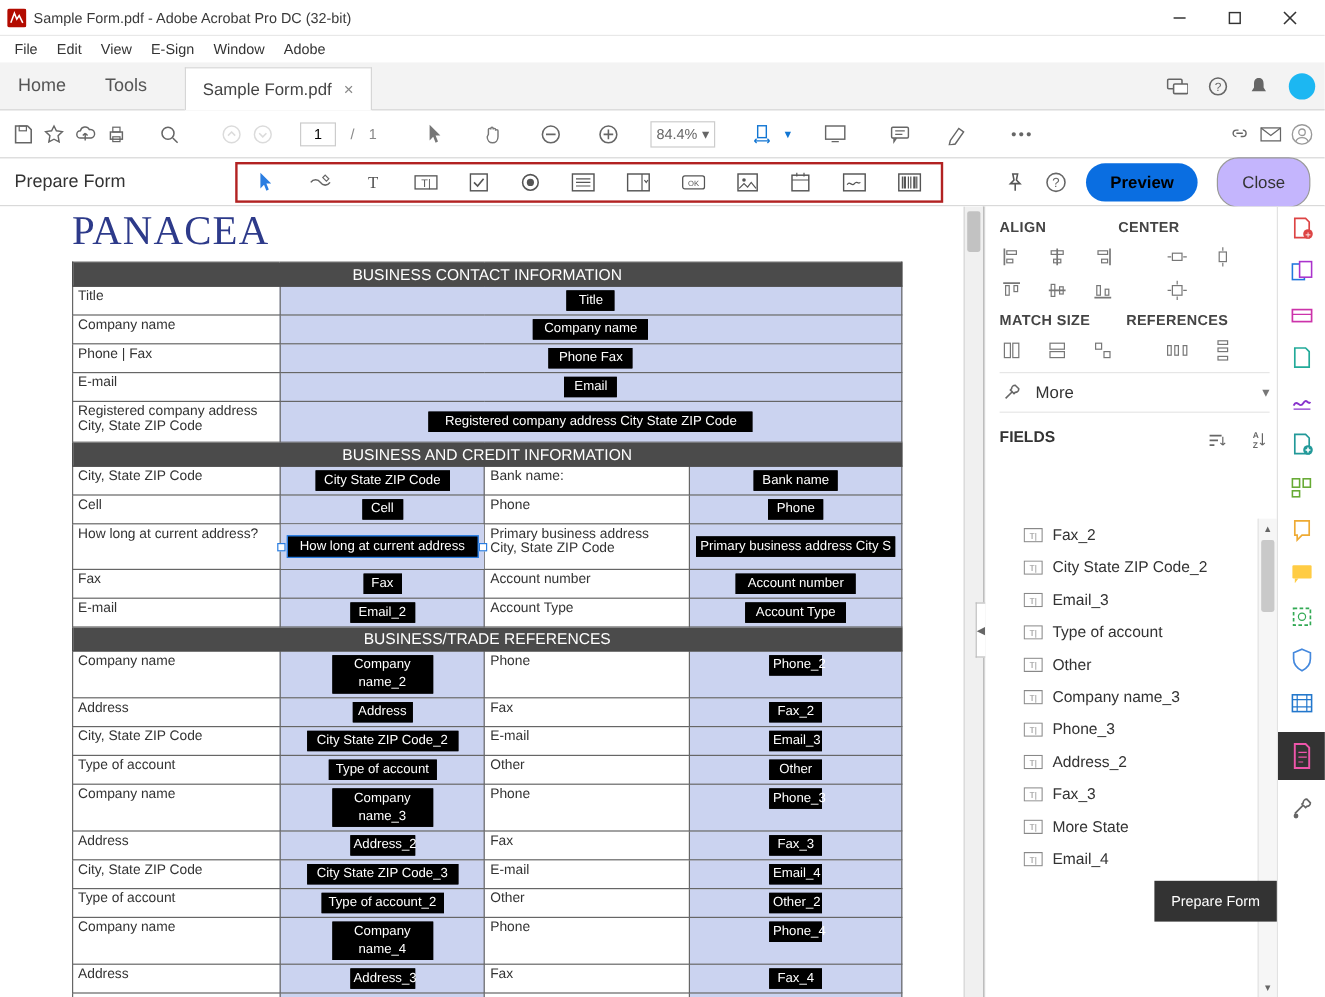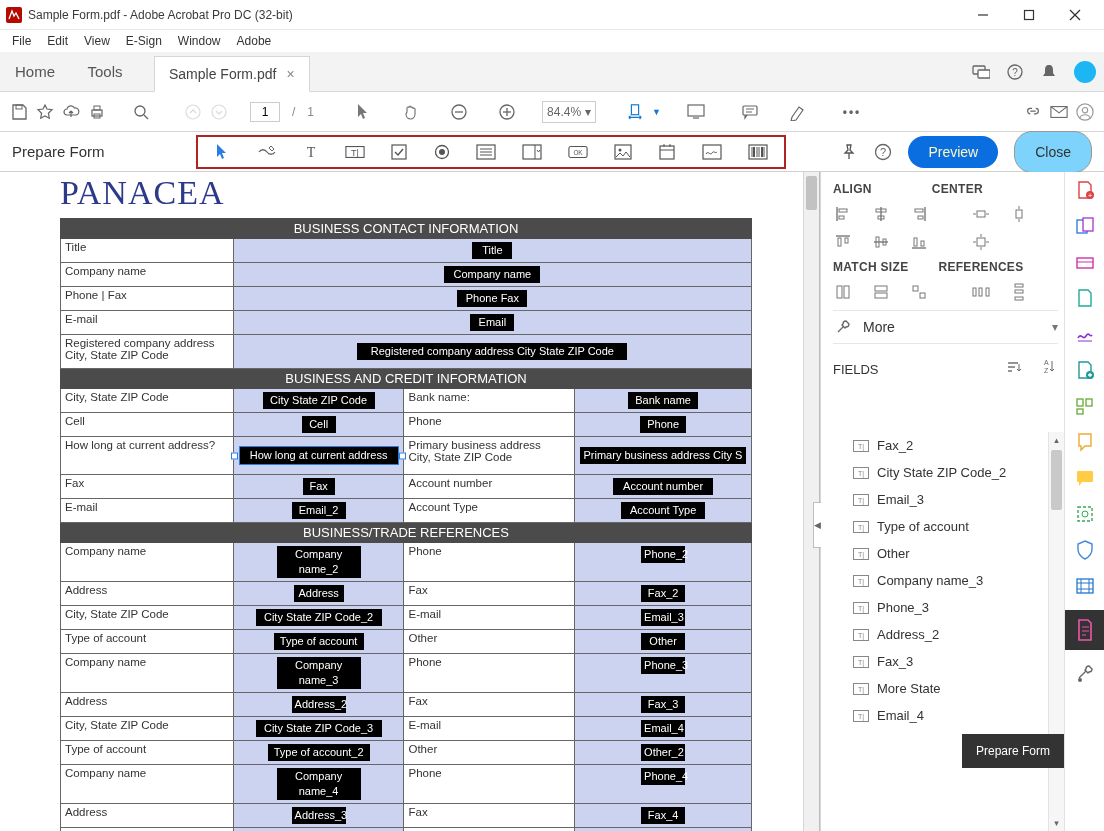--- a/index.html
+++ b/index.html
@@ -27,22 +27,22 @@
   .maintoolbar .grow { flex:1; }
   .page-input { width:30px; height:20px; text-align:center; border:1px solid #ccc; font-size:12px;}
   .zoom-box { display:flex; align-items:center; border:1px solid #ccc; height:22px; padding:0 4px; font-size:12px; gap:4px;}
   
   .prepbar { height: 40px; border-bottom: 1px solid #d0d0d0; display:flex; align-items:center; padding: 0 12px; gap:10px; position:relative;}
   .prepbar .label { font-size: 15px; color:#333; }
   .prepbar .toolgroup { position:absolute; left:196px; top:3px; height:34px; border:2px solid #b22222; display:flex; align-items:center; gap:26px; padding:0 16px; width:590px;}
   .tool-ic { width:20px; height:20px; display:inline-flex; align-items:center; justify-content:center; color:#555;}
   .tool-ic.sel svg path { fill:#2a7de1; }
   .prepbar .right { margin-left:auto; display:flex; align-items:center; gap:16px; }
-  .btn-preview { background:#0a6ee1; color:#fef9c3; border:none; border-radius:18px; padding:8px 20px; font-size:14px; font-weight:400;}
-  .btn-close { background:#7dd3fc; color:#333; border:1.5px solid #999; border-radius:18px; padding:12px 20px; font-size:14px;}
+  .btn-preview { background:#0a6ee1; color:#000000; border:none; border-radius:18px; padding:8px 20px; font-size:14px; font-weight:700;}
+  .btn-close { background:#c4b5fd; color:#333; border:1.5px solid #999; border-radius:18px; padding:12px 20px; font-size:14px;}
   
   .content { position:absolute; top:172px; bottom:0; left:0; right:0; display:flex; }
   .doc-pane { flex: 0 0 820px; background:#fff; position:relative; overflow:hidden; border-right:1px solid #bdbdbd;}
   .vscroll { position:absolute; right:0; top:0; bottom:0; width:16px; background:#f0f0f0; border-left:1px solid #d6d6d6;}
   .vscroll .thumb { position:absolute; left:2px; right:2px; top:4px; height:34px; background:#c2c2c2; border-radius:2px;}
   .doc-inner { padding: 2px 0 0 60px; width: 760px; }
   .brand { font-family: Georgia, serif; font-size: 34px; color:#2d3a8a; letter-spacing:1px; margin-bottom:6px;}
   table.form { border-collapse: collapse; width: 692px; }
   table.form td, table.form th { border:1px solid #666; font-size:11.5px; padding:2px 4px; vertical-align:top; height:20px;}
   tr.hdr td { background:#4b4b4b; color:#fff; text-align:center; font-weight:500; font-size:13px; border:1px solid #4b4b4b;}
@@ -54,21 +54,21 @@
   td.fcell.sel-handles::before, td.fcell.sel-handles::after { content:''; position:absolute; width:5px; height:5px; background:#fff; border:1px solid #2a7de1; top:50%; transform:translateY(-50%);}
   td.fcell.sel-handles::before { left:-3px;}
   td.fcell.sel-handles::after { right:-3px;}
   
   .rightpanel { flex:1; display:flex; border-left:1px solid #d6d6d6; background:#fff;}
   .panel-body { flex:1; padding:10px 6px 0 12px; position:relative; }
   .panel-section-label { font-size:12px; font-weight:600; color:#444; letter-spacing:0.3px;}
   .icon-row { display:flex; gap:18px; margin:8px 0;}
   .small-ic { width:20px; height:20px; display:inline-flex; align-items:center; justify-content:center; color:#777;}
   .more-row { display:flex; align-items:center; gap:10px; padding:6px 0; border-top:1px solid #e6e6e6; border-bottom:1px solid #e6e6e6; margin:8px 0 6px 0;}
-  .fields-hdr { display:flex; align-items:flex-end; justify-content:space-between; font-size:13px; font-weight:400; padding:6px 0;}
+  .fields-hdr { display:flex; align-items:flex-start; justify-content:space-between; font-size:13px; font-weight:700; padding:6px 0;}
   .fields-list { position:absolute; top:260px; bottom:0; left:0; right:0; overflow:hidden;}
   .fields-list .item { display:flex; align-items:center; gap:8px; padding:6px 2px 6px 32px; font-size:13px; color:#333;}
   .fields-list .scroll { position:absolute; right:0; top:0; bottom:0; width:16px; border-left:1px solid #e3e3e3; background:#f6f6f6;}
   .fields-list .scroll .up,.fields-list .scroll .dn{position:absolute;left:0;right:0;height:16px;display:flex;align-items:center;justify-content:center;font-size:9px;color:#666;}
   .fields-list .scroll .up{top:0;} .fields-list .scroll .dn{bottom:0;}
   .fields-list .scroll .th{position:absolute; left:2px; right:2px; top:18px; height:60px; background:#c9c9c9; border-radius:2px;}
   
   .toolrail { width:40px; border-left:1px solid #e2e2e2; display:flex; flex-direction:column; align-items:center; padding-top:6px; gap:12px;position:relative;}
   .rail-ic { width:24px; height:24px; display:flex; align-items:center; justify-content:center;}
   .rail-active { background:#333; color:#fff; width:40px; height:40px; display:flex; align-items:center; justify-content:center;}

